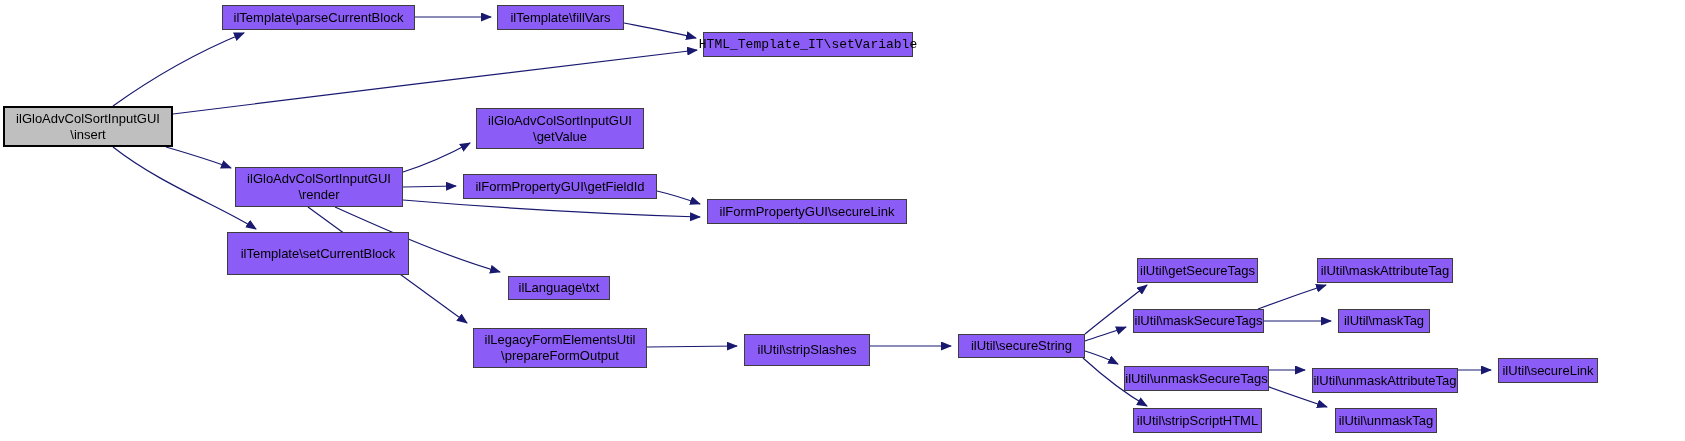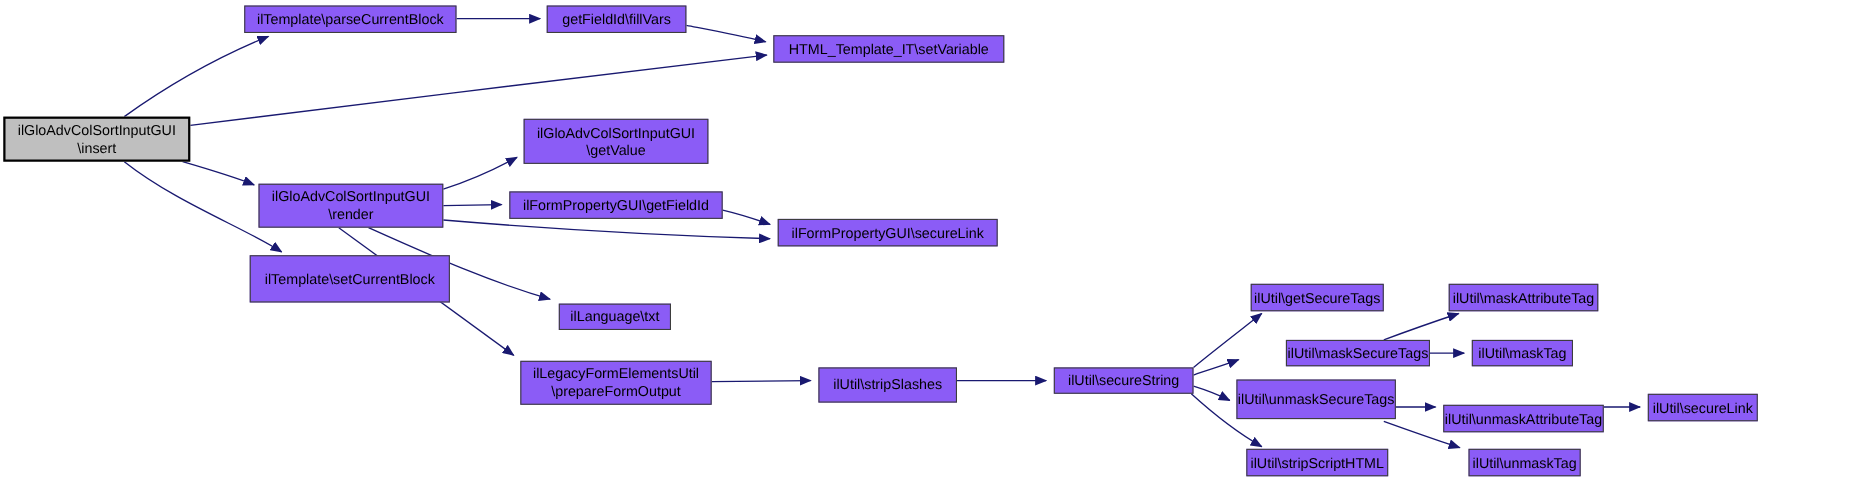--- a/index.html
+++ b/index.html
@@ -72,23 +72,23 @@
     </svg>
   <div id="nodes">
       <div class="node hl" style="left: 3px; top: 106px; width: 170px; height: 41px;">
         <span class="nline">ilGloAdvColSortInputGUI</span>
         <span class="nline">\insert</span>
       </div>
       <div class="node" style="left: 222px; top: 5px; width: 193px; height: 25px;">
         <span class="nline">ilTemplate\parseCurrentBlock</span>
       </div>
       <div class="node" style="left: 497px; top: 5px; width: 127px; height: 25px;">
-        <span class="nline">getFieldId\fillVars</span>
+        <span class="nline">ilTemplate\fillVars</span>
       </div>
-      <div class="node" style="left: 703px; top: 32px; width: 210px; height: 25px;">
+      <div class="node" style="left: 703px; top: 32px; width: 210px; height: 25px; font-family: Liberation Mono, monospace;">
         <span class="nline">HTML_Template_IT\setVariable</span>
       </div>
       <div class="node" style="left: 476px; top: 108px; width: 168px; height: 41px;">
         <span class="nline">ilGloAdvColSortInputGUI</span>
         <span class="nline">\getValue</span>
       </div>
       <div class="node" style="left: 235px; top: 167px; width: 168px; height: 40px;">
         <span class="nline">ilGloAdvColSortInputGUI</span>
         <span class="nline">\render</span>
       </div>
@@ -110,30 +110,30 @@
       </div>
       <div class="node" style="left: 744px; top: 334px; width: 126px; height: 32px;">
         <span class="nline">ilUtil\stripSlashes</span>
       </div>
       <div class="node" style="left: 958px; top: 334px; width: 127px; height: 24px;">
         <span class="nline">ilUtil\secureString</span>
       </div>
       <div class="node" style="left: 1137px; top: 258px; width: 121px; height: 25px;">
         <span class="nline">ilUtil\getSecureTags</span>
       </div>
-      <div class="node" style="left: 1133px; top: 309px; width: 131px; height: 24px; margin-left: 36px;">
+      <div class="node" style="left: 1133px; top: 309px; width: 131px; height: 24px;">
         <span class="nline">ilUtil\maskSecureTags</span>
       </div>
       <div class="node" style="left: 1317px; top: 258px; width: 136px; height: 25px;">
         <span class="nline">ilUtil\maskAttributeTag</span>
       </div>
       <div class="node" style="left: 1338px; top: 309px; width: 92px; height: 24px;">
         <span class="nline">ilUtil\maskTag</span>
       </div>
-      <div class="node" style="left: 1124px; top: 345px; width: 145px; height: 36px;">
+      <div class="node" style="left: 1124px; top: 366px; width: 145px; height: 25px;">
         <span class="nline">ilUtil\unmaskSecureTags</span>
       </div>
       <div class="node" style="left: 1312px; top: 358px; width: 146px; height: 25px; margin-top: 10px;">
         <span class="nline">ilUtil\unmaskAttributeTag</span>
       </div>
       <div class="node" style="left: 1498px; top: 358px; width: 100px; height: 25px;">
         <span class="nline">ilUtil\secureLink</span>
       </div>
       <div class="node" style="left: 1133px; top: 408px; width: 129px; height: 25px;">
         <span class="nline">ilUtil\stripScriptHTML</span>

